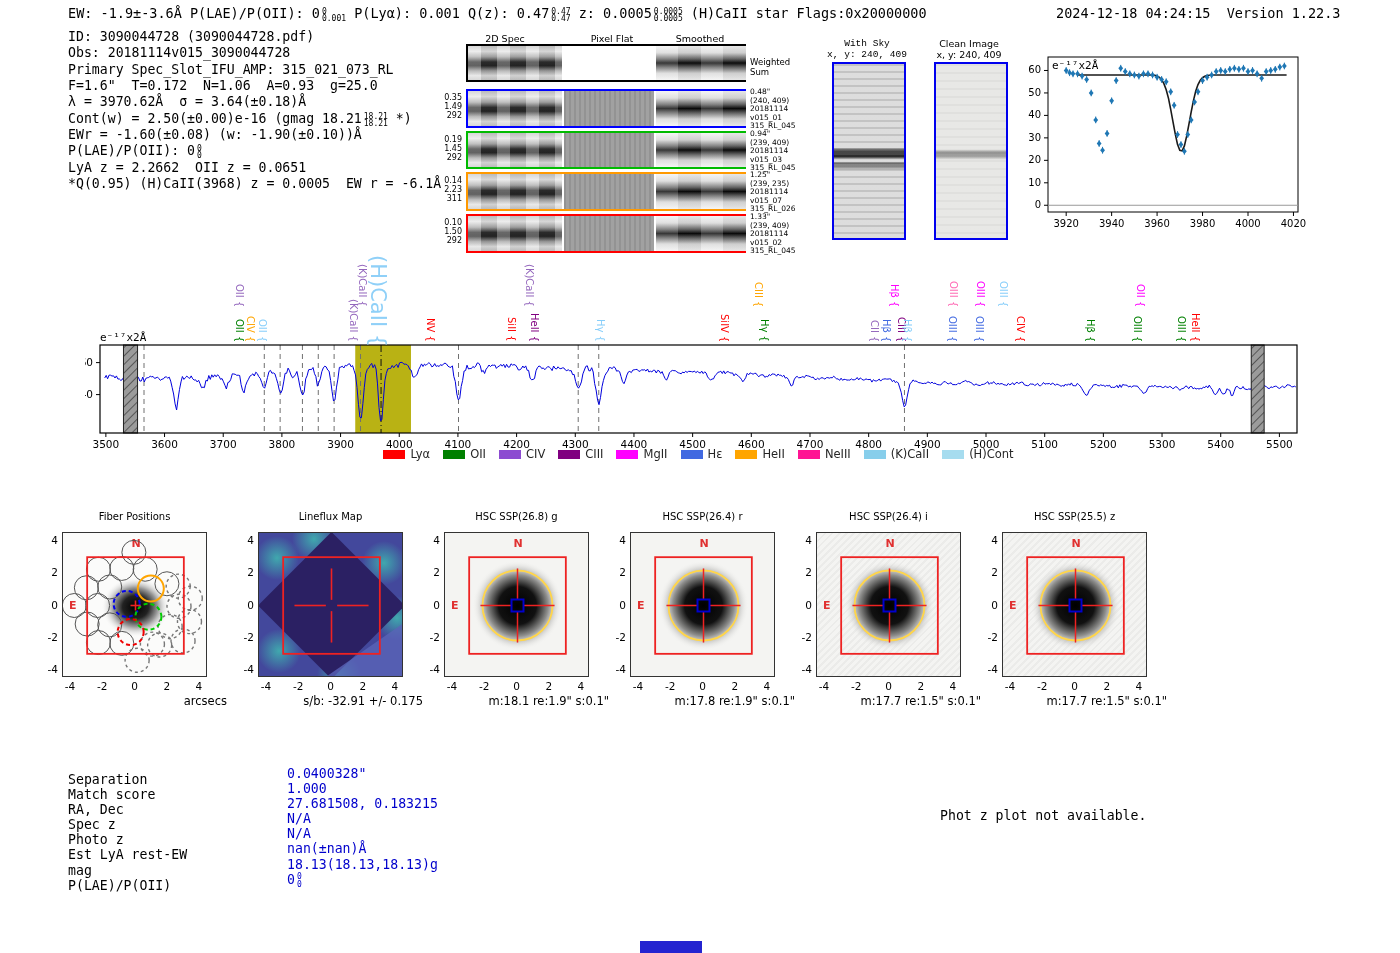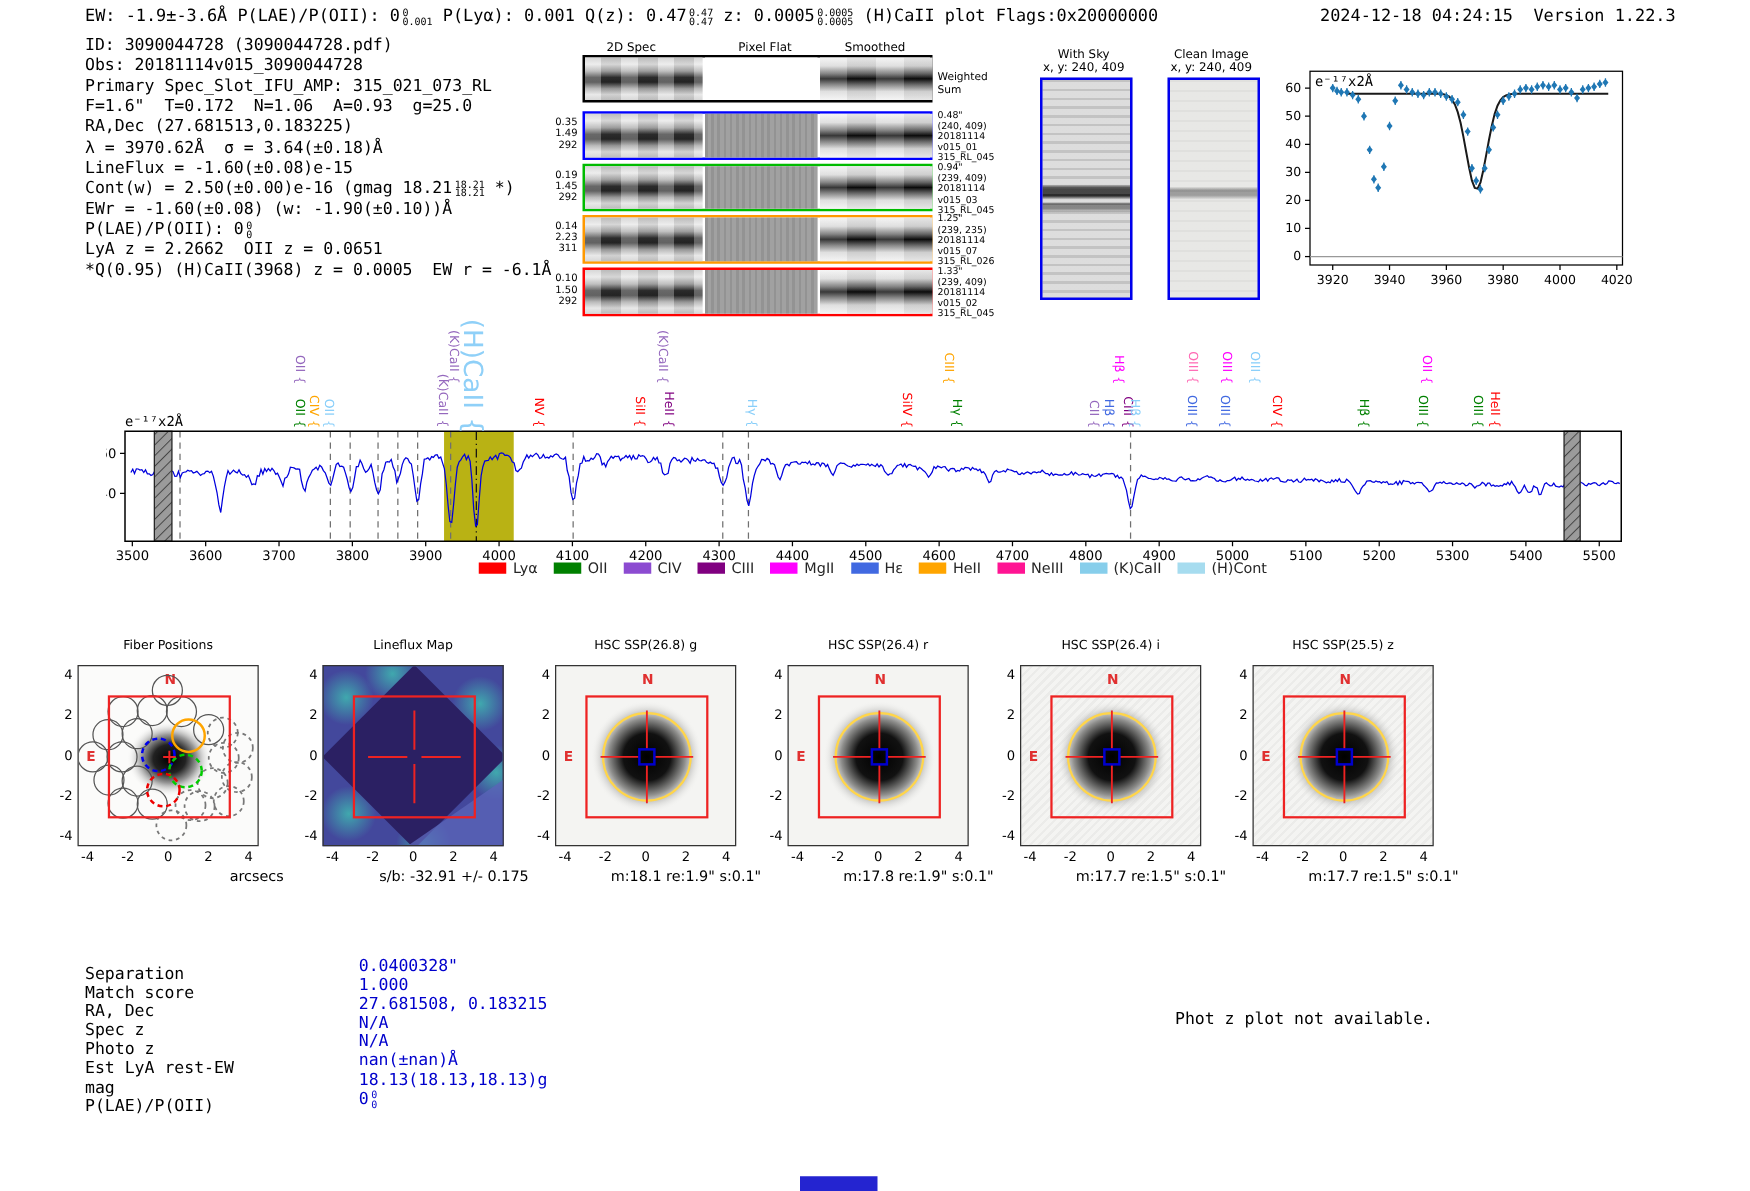--- a/index.html
+++ b/index.html
@@ -36,33 +36,31 @@
   .pcap{font-size:11.5px;text-align:right;white-space:nowrap;}
   .ptick{position:absolute;font-size:10.5px;}
   .compass{position:absolute;color:#e03030;font-size:11px;font-weight:bold;}
   .tbl-l{font-size:13.2px;line-height:15.1px;white-space:pre;}
   .tbl-v{font-size:13.2px;line-height:15.1px;white-space:pre;color:#0000cc;}
 </style>
 </head>
 <body>
 
 <div id="canvas">
-  <div class="abs mono hdr" style="left:68px;top:5px;" id="hdrLeft"><span>EW: -1.9±-3.6Å  P(LAE)/P(OII): 0</span><span class="stk"><div>0</div><div>0.001</div></span><span>  P(Lyα): 0.001  Q(z): 0.47</span><span class="stk"><div>0.47</div><div>0.47</div></span><span>  z: 0.0005</span><span class="stk"><div>0.0005</div><div>0.0005</div></span><span> (H)CaII  plot  Flags:0x20000000</span></div>
+  <div class="abs mono hdr" style="left:68px;top:5px;" id="hdrLeft"><span>EW: -1.9±-3.6Å  P(LAE)/P(OII): 0</span><span class="stk"><div>0</div><div>0.001</div></span><span>  P(Lyα): 0.001  Q(z): 0.47</span><span class="stk"><div>0.47</div><div>0.47</div></span><span>  z: 0.0005</span><span class="stk"><div>0.0005</div><div>0.0005</div></span><span> (H)CaII  star  Flags:0x20000000</span></div>
   <div class="abs mono hdr" style="left:1056px;top:5px;">
     <span>2024-12-18 04:24:15</span><span>&nbsp;&nbsp;</span><span>Version 1.22.3</span>
   </div>
 
   <div class="abs mono" style="left:68px;top:29px;" id="infoBlock">
       <div class="infoline"><span>ID: 3090044728 (3090044728.pdf)</span></div>
       <div class="infoline"><span>Obs: 20181114v015_3090044728</span></div>
       <div class="infoline"><span>Primary Spec_Slot_IFU_AMP: 315_021_073_RL</span></div>
       <div class="infoline"><span>F=1.6"  T=0.172  N=1.06  A=0.93  g=25.0</span></div>
-      <div class="infoline"><span>RA,Dec (27.681513,0.183225)</span></div>
       <div class="infoline"><span>λ = 3970.62Å  σ = 3.64(±0.18)Å</span></div>
-      <div class="infoline"><span>LineFlux = -1.60(±0.08)e-15</span></div>
       <div class="infoline"><span>Cont(w) = 2.50(±0.00)e-16 (gmag 18.21</span><span class="stk"><div>18.21</div><div>18.21</div></span><span> *)</span></div>
       <div class="infoline"><span>EWr = -1.60(±0.08) (w: -1.90(±0.10))Å</span></div>
       <div class="infoline"><span>P(LAE)/P(OII): 0</span><span class="stk"><div>0</div><div>0</div></span></div>
       <div class="infoline"><span>LyA z = 2.2662  OII z = 0.0651</span></div>
       <div class="infoline"><span>*Q(0.95) (H)CaII(3968) z = 0.0005  EW r = -6.1Å</span></div>
     </div>
 
   <div class="abs" id="spec2d" style="left:0;top:0;">
       <div style="position: absolute; top: 33px; left: 460px; width: 90px; text-align: center; font-size: 9.5px;">2D Spec</div>
       <div style="position: absolute; top: 33px; left: 567px; width: 90px; text-align: center; font-size: 9.5px;">Pixel Flat</div>
@@ -140,21 +138,21 @@
       <div class="srlbl" style="position: absolute; left: 750px; top: 213px; width: 62px;">
         <div>1.33"</div>
         <div>(239, 409)</div>
         <div>20181114</div>
         <div>v015_02</div>
         <div>315_RL_045</div>
       </div>
     </div>
 
   <div class="abs" id="skyPanels" style="left:0;top:0;">
-      <div style="position: absolute; left: 814px; top: 38px; width: 106px; text-align: center; font-size: 9.5px; line-height: 11px;">
+      <div style="position: absolute; left: 814px; top: 38px; width: 106px; text-align: center; font-size: 9.5px; line-height: 11px; font-family: Liberation Mono, monospace;">
         <div>With Sky</div>
         <div>x, y: 240, 409</div>
       </div>
       <div class="sky" style="position: absolute; left: 832px; top: 62px; width: 70px; height: 174px; border: 2px solid rgb(0, 0, 238);"></div>
       <div style="position: absolute; left: 916px; top: 38px; width: 106px; text-align: center; font-size: 9.5px; line-height: 11px;">
         <div>Clean Image</div>
         <div>x, y: 240, 409</div>
       </div>
       <div class="clean" style="position: absolute; left: 934px; top: 62px; width: 70px; height: 174px; border: 2px solid rgb(0, 0, 238);"></div>
     </div>

